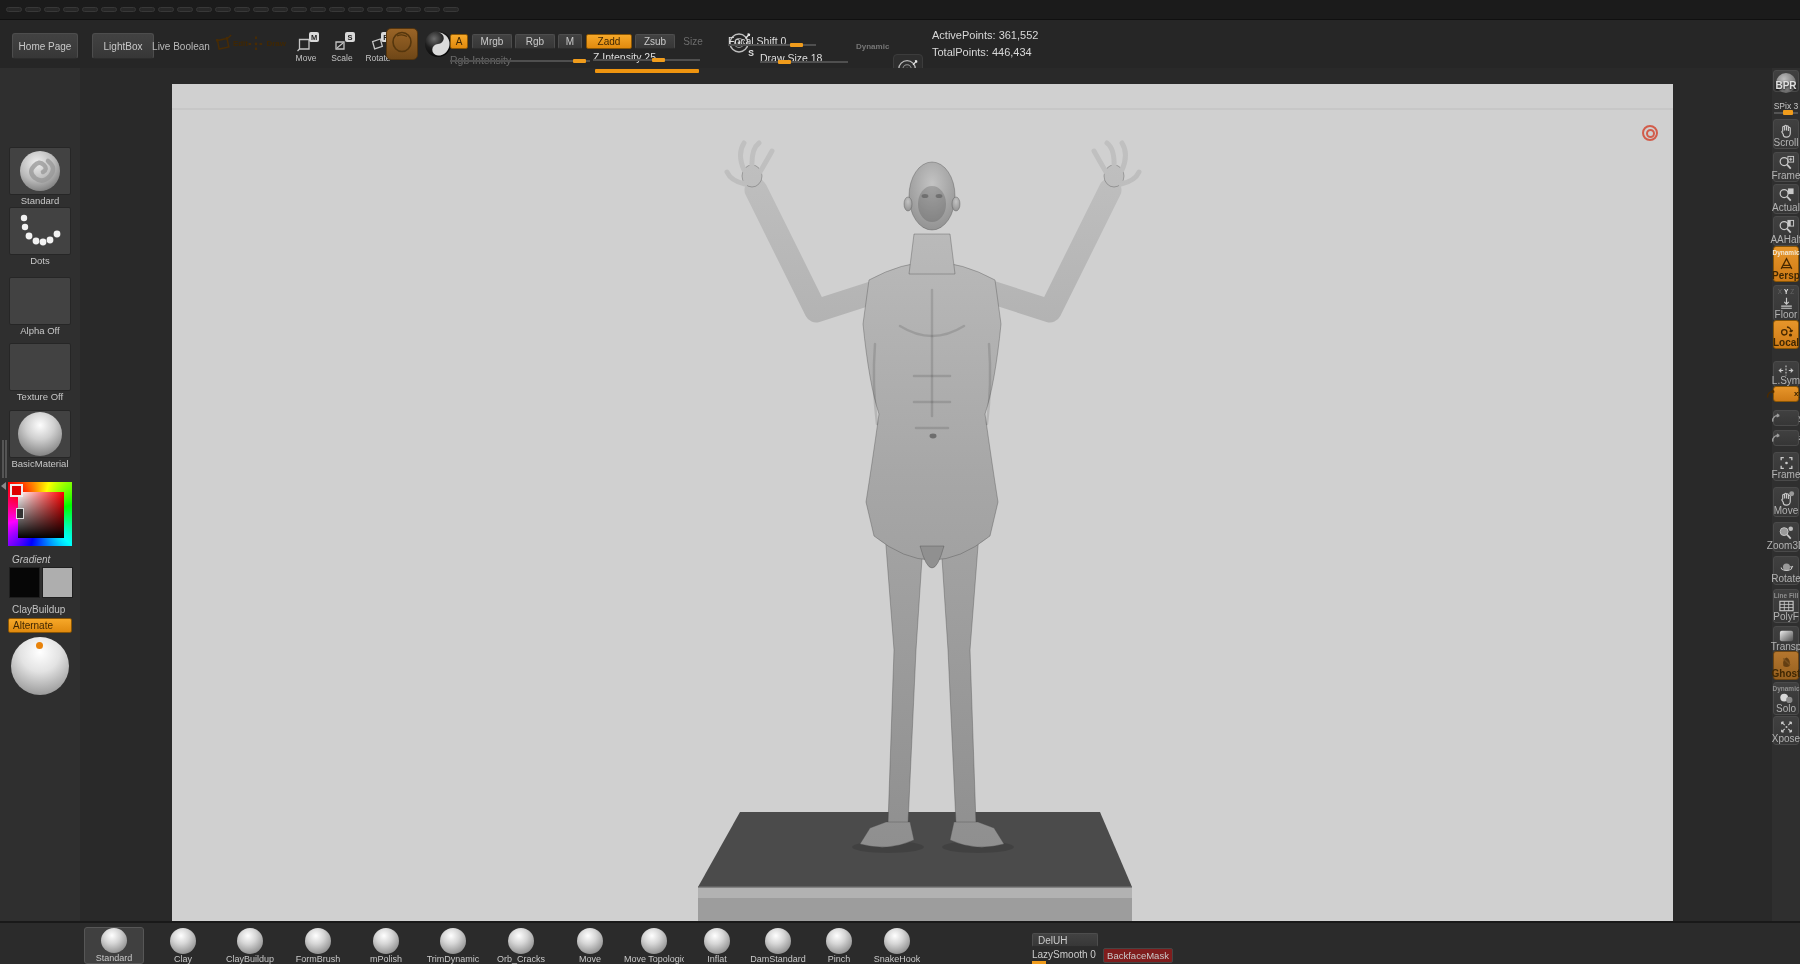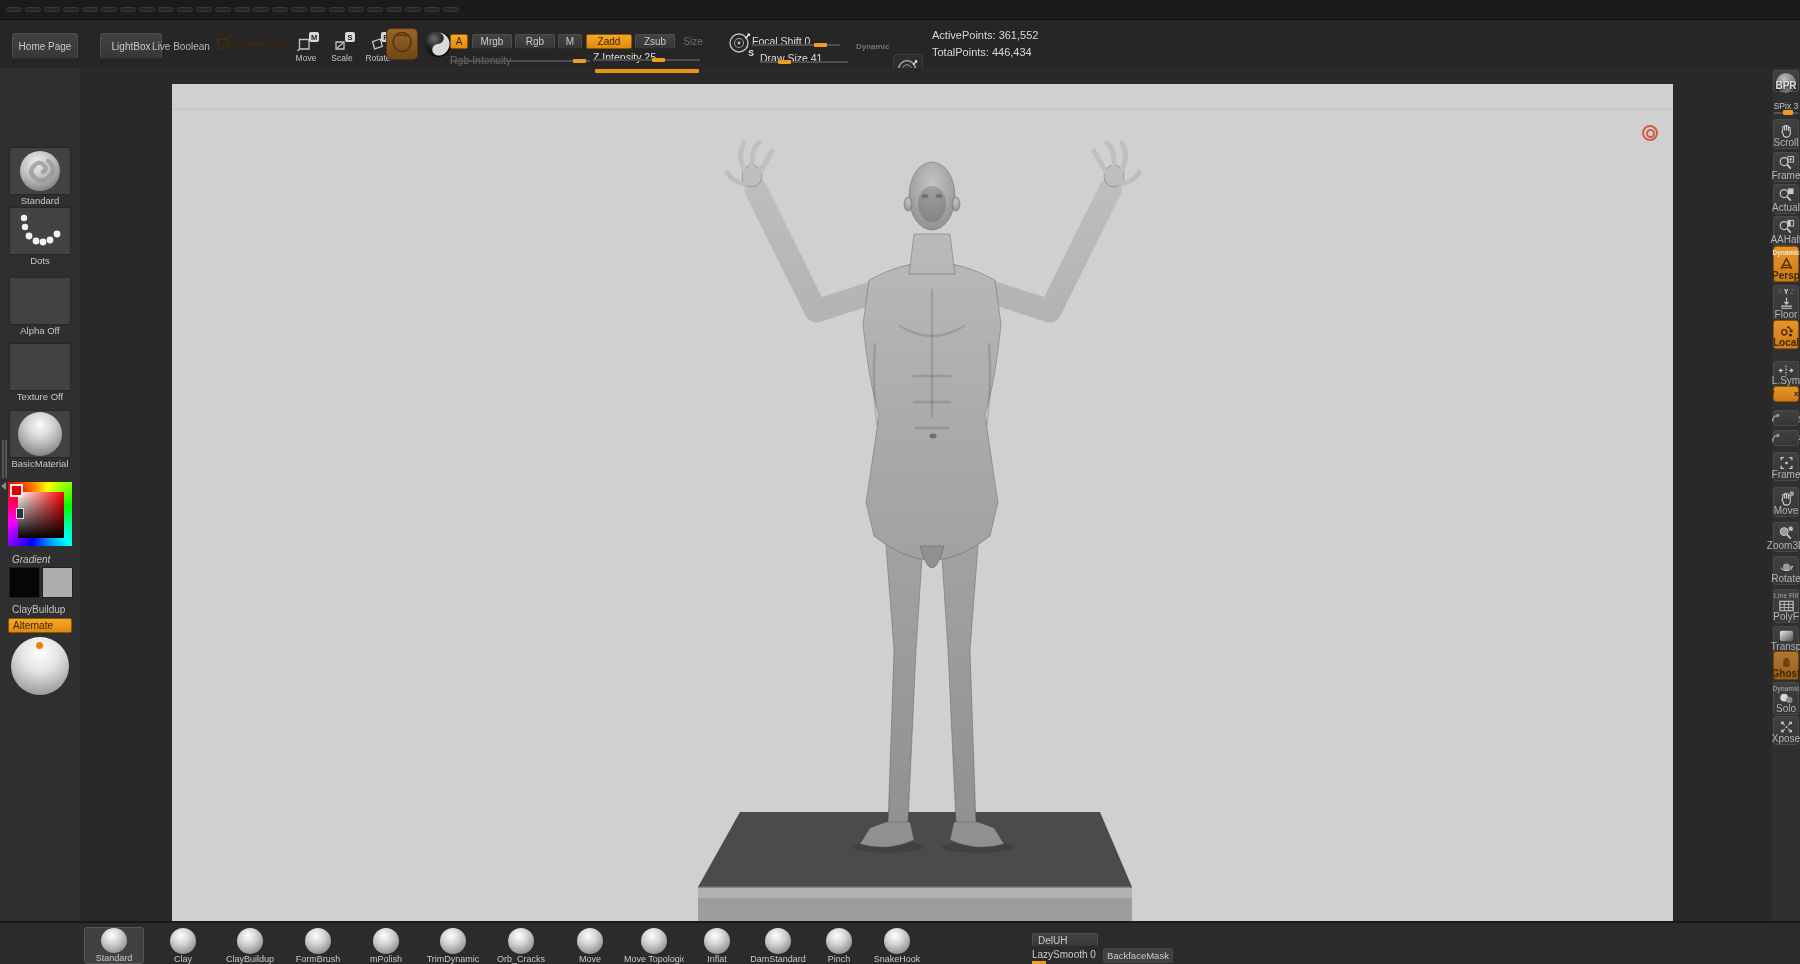--- a/index.html
+++ b/index.html
@@ -97,21 +97,21 @@
   #bottom-shelf{left:0;top:921px;width:1800px;height:43px;background:#2b2b2b;border-top:2px solid #191919;
     box-sizing:border-box;}
   .bs-item{position:absolute;top:4px;width:60px;height:37px;display:flex;flex-direction:column;
     align-items:center;justify-content:flex-end;overflow:hidden;}
   .bs-item.selected{background:#404040;border:1px solid #575757;border-radius:3px;box-sizing:border-box;}
   .bs-ball{width:26px;height:26px;}
   .bs-label{font-size:9px;color:#c9c9c9;line-height:10px;white-space:nowrap;max-width:60px;overflow:hidden;}
   #deluh-btn{left:1032px;top:10px;width:66px;height:14px;border-radius:2px;font-size:10px;justify-content:flex-start;padding-left:5px;}
   #lazysmooth{left:1032px;top:26px;font-size:10px;color:#cccccc;}
   #lazysmooth-handle{left:1032px;top:38px;width:14px;height:3px;background:#f09c1c;}
-  #backface-btn{left:1103px;top:25px;width:70px;height:15px;border-radius:2px;font-size:9.5px;background:#404040;border:1px solid #454545;}
+  #backface-btn{left:1103px;top:25px;width:70px;height:15px;border-radius:2px;font-size:9.5px;background:#7f1d1d;border:1px solid #454545;}
 </style>
 </head>
 <body>
 
 <div id="window">
 
   <div id="menubar" class="abs">
 
   <span class="menu-item"></span>
       <span class="menu-item"></span>
@@ -134,21 +134,21 @@
       <span class="menu-item"></span>
       <span class="menu-item"></span>
       <span class="menu-item"></span>
       <span class="menu-item"></span>
       <span class="menu-item"></span>
       <span class="menu-item"></span>
     </div>
 
   <div id="topshelf" class="abs">
     <div class="btn abs" style="left:12px;top:13px;width:66px;height:26px;">Home Page</div>
-    <div class="btn abs" style="left:100px;top:13px;width:62px;height:26px;">LightBox</div>
+    <div class="btn abs" style="left:92px;top:13px;width:62px;height:26px;">LightBox</div>
     <div class="btn flat abs" style="left:150px;top:13px;width:62px;height:26px;">Live Boolean</div>
 
     <div class="modebtn orange abs" style="left:214px;top:7px;">
       <span class="rs-icon">
           <svg width="20" height="20" viewBox="0 0 20 20">
             <path d="M4.5 6.5 L14 4.5 L15.8 13 L6.2 15 Z" fill="none" stroke="#472b04" stroke-width="1.5"></path>
             <rect x="3" y="5" width="2.6" height="2.6" fill="#472b04"></rect>
             <rect x="12.8" y="3" width="2.6" height="2.6" fill="#472b04"></rect>
             <path d="M15 4 l3.2-3" stroke="#472b04" stroke-width="1.5"></path>
           </svg>
@@ -236,27 +236,27 @@
     <div class="dial abs" style="left:727px;top:10px;width:26px;height:26px;">
       <svg width="26" height="26" viewBox="0 0 26 26">
           <circle cx="12" cy="13" r="9" fill="none" stroke="#bdbdbd" stroke-width="1.4"></circle>
           <circle cx="12" cy="13" r="4.5" fill="none" stroke="#9c9c9c" stroke-width="1.1"></circle>
           <circle cx="12" cy="13" r="1.4" fill="#bdbdbd"></circle>
           <path d="M18.5 8.5 l4-4.5 M22.5 4 l-2 .3 M22.5 4 l-.3 2" stroke="#e6e6e6" stroke-width="1.4" fill="none"></path>
         </svg>
       <b class="dletter">S</b>
     </div>
 
-    <div class="slider" style="left:752px;top:11px;width:88px;height:15px;">
+    <div class="slider" style="left:728px;top:11px;width:88px;height:15px;">
       <span class="slabel">Focal Shift 0</span>
       <span class="track"></span>
       <span class="handle" style="left:70%;"></span>
     </div>
     <div class="slider" style="left:760px;top:28px;width:88px;height:15px;">
-      <span class="slabel">Draw Size 41</span>
+      <span class="slabel">Draw Size 18</span>
       <span class="track"></span>
       <span class="handle" style="left:20%;"></span>
     </div>
     <div class="abs" style="left:856px;top:22px;font-size:8px;font-weight:bold;color:#767676;">Dynamic</div>
 
     <div class="dial abs" style="left:893px;top:8px;width:30px;height:30px;background:#2e2e2e;border:1px solid #3c3c3c;border-radius:4px;box-sizing:border-box;display:flex;align-items:center;justify-content:center;">
       <svg width="24" height="24" viewBox="0 0 26 26">
           <circle cx="12" cy="13" r="9" fill="none" stroke="#bdbdbd" stroke-width="1.4"></circle>
           <circle cx="12" cy="13" r="4.5" fill="none" stroke="#9c9c9c" stroke-width="1.1"></circle>
           <circle cx="12" cy="13" r="1.4" fill="#bdbdbd"></circle>

